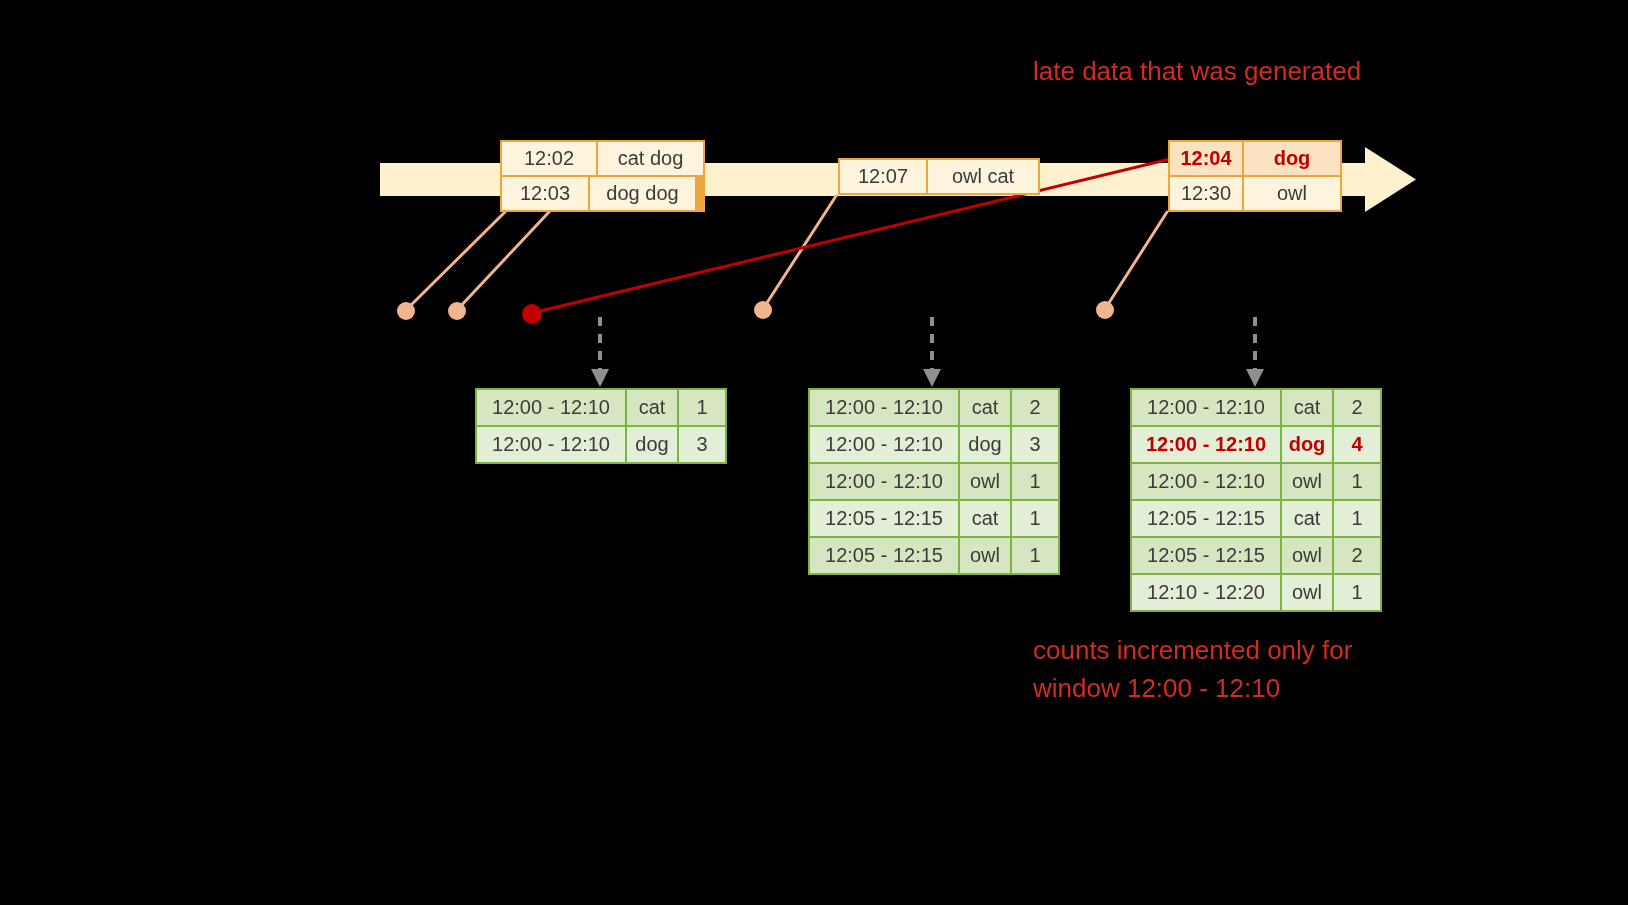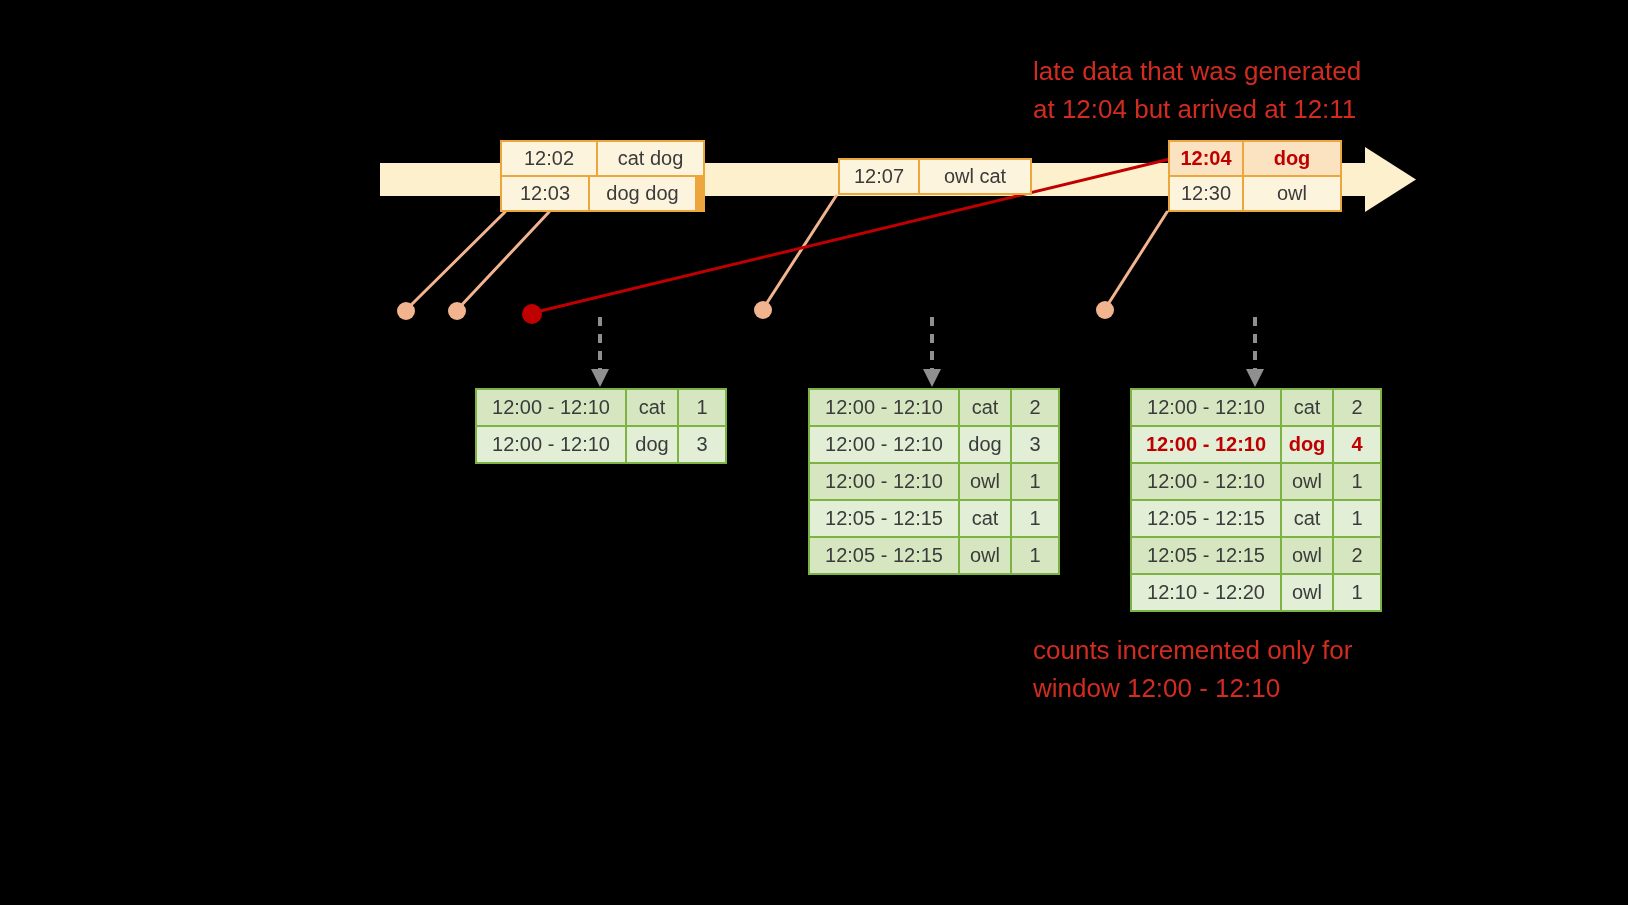--- a/index.html
+++ b/index.html
@@ -69,37 +69,36 @@
   <line x1="600" y1="317" x2="600" y2="370" stroke="#8f8f8f" stroke-width="4" stroke-dasharray="9 8"></line>
   <polygon points="591,369 609,369 600,387" fill="#8f8f8f"></polygon>
   <line x1="932" y1="317" x2="932" y2="370" stroke="#8f8f8f" stroke-width="4" stroke-dasharray="9 8"></line>
   <polygon points="923,369 941,369 932,387" fill="#8f8f8f"></polygon>
   <line x1="1255" y1="317" x2="1255" y2="370" stroke="#8f8f8f" stroke-width="4" stroke-dasharray="9 8"></line>
   <polygon points="1246,369 1264,369 1255,387" fill="#8f8f8f"></polygon>
 </svg>
 
 <div class="note" style="left:1033px; top:52px;">
   <div>late data that was generated</div>
-  <div>at 12:04 but arrived at 12:11</div>
 </div>
 
 <div class="etable" style="left:500px; top:140px;">
   <div class="erow">
     <div class="ecell" style="width:94px">12:02</div>
     <div class="ecell" style="width:105px">cat dog</div>
   </div>
   <div class="erow">
     <div class="ecell" style="width:86px">12:03</div>
     <div class="ecell" style="width:105px">dog dog</div>
   </div>
 </div>
 
 <div class="etable" style="left:838px; top:158px;">
   <div class="erow">
-    <div class="ecell" style="width:78px">12:07</div>
+    <div class="ecell" style="width:86px">12:07</div>
     <div class="ecell" style="width:110px">owl cat</div>
   </div>
 </div>
 
 <div class="etable" style="left:1168px; top:140px;">
   <div class="erow late">
     <div class="ecell" style="width:72px">12:04</div>
     <div class="ecell" style="width:96px">dog</div>
   </div>
   <div class="erow">

